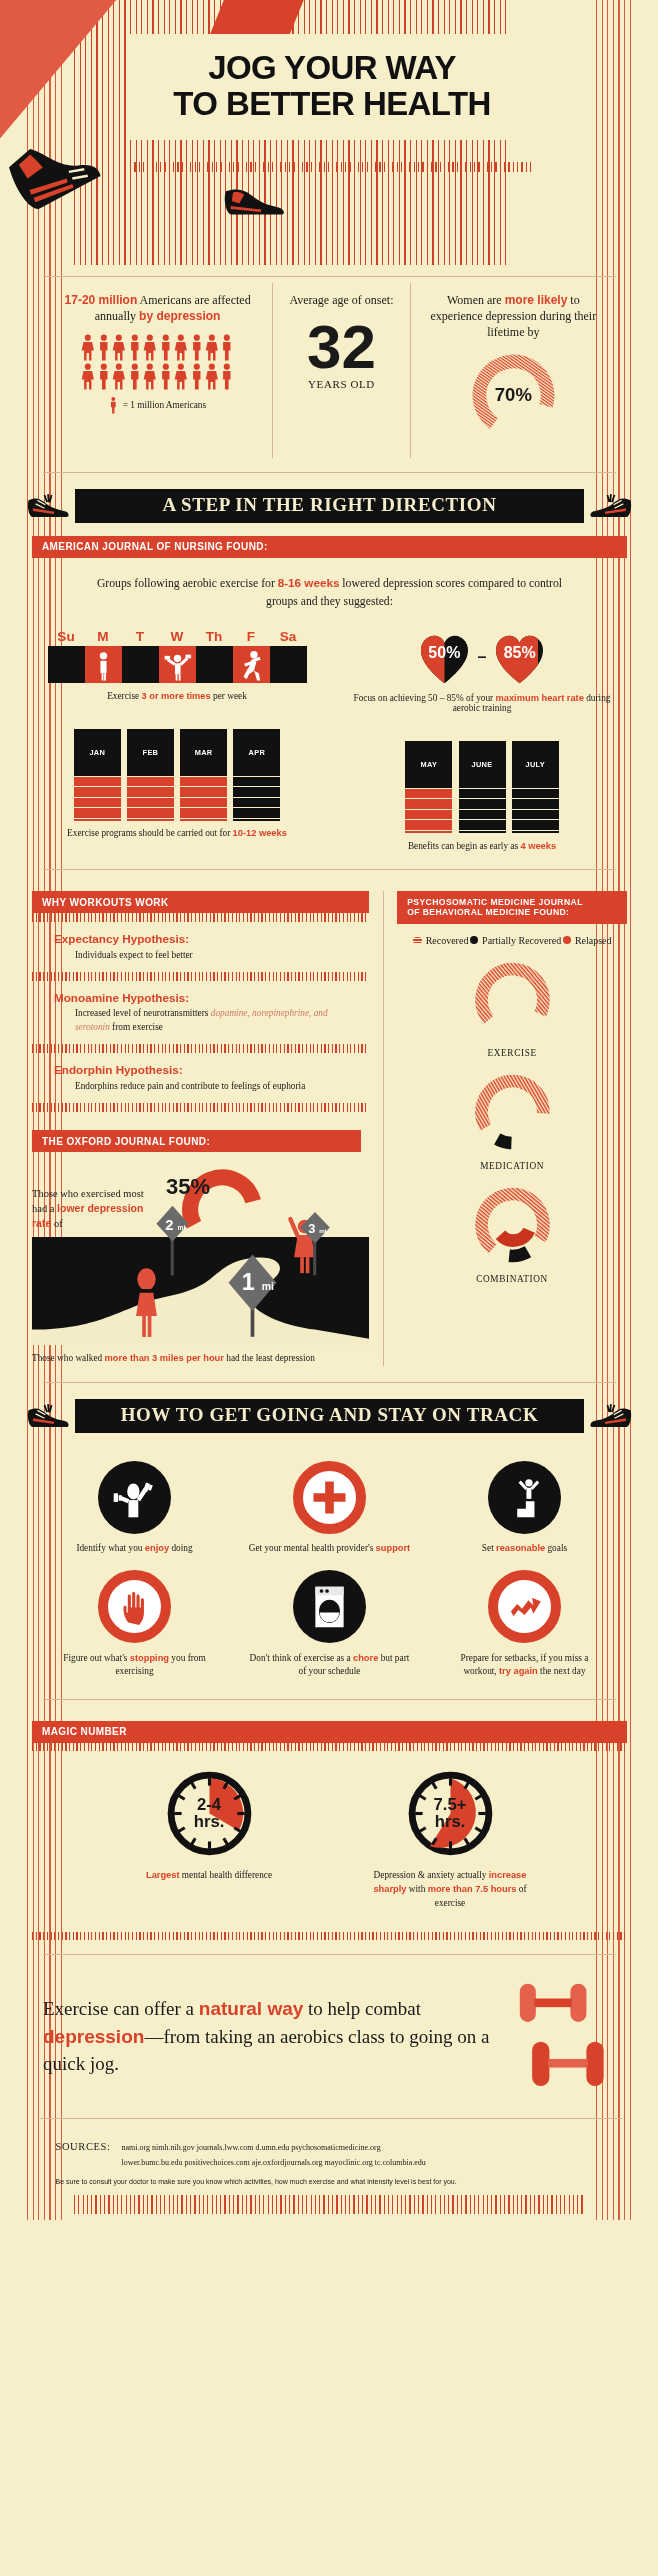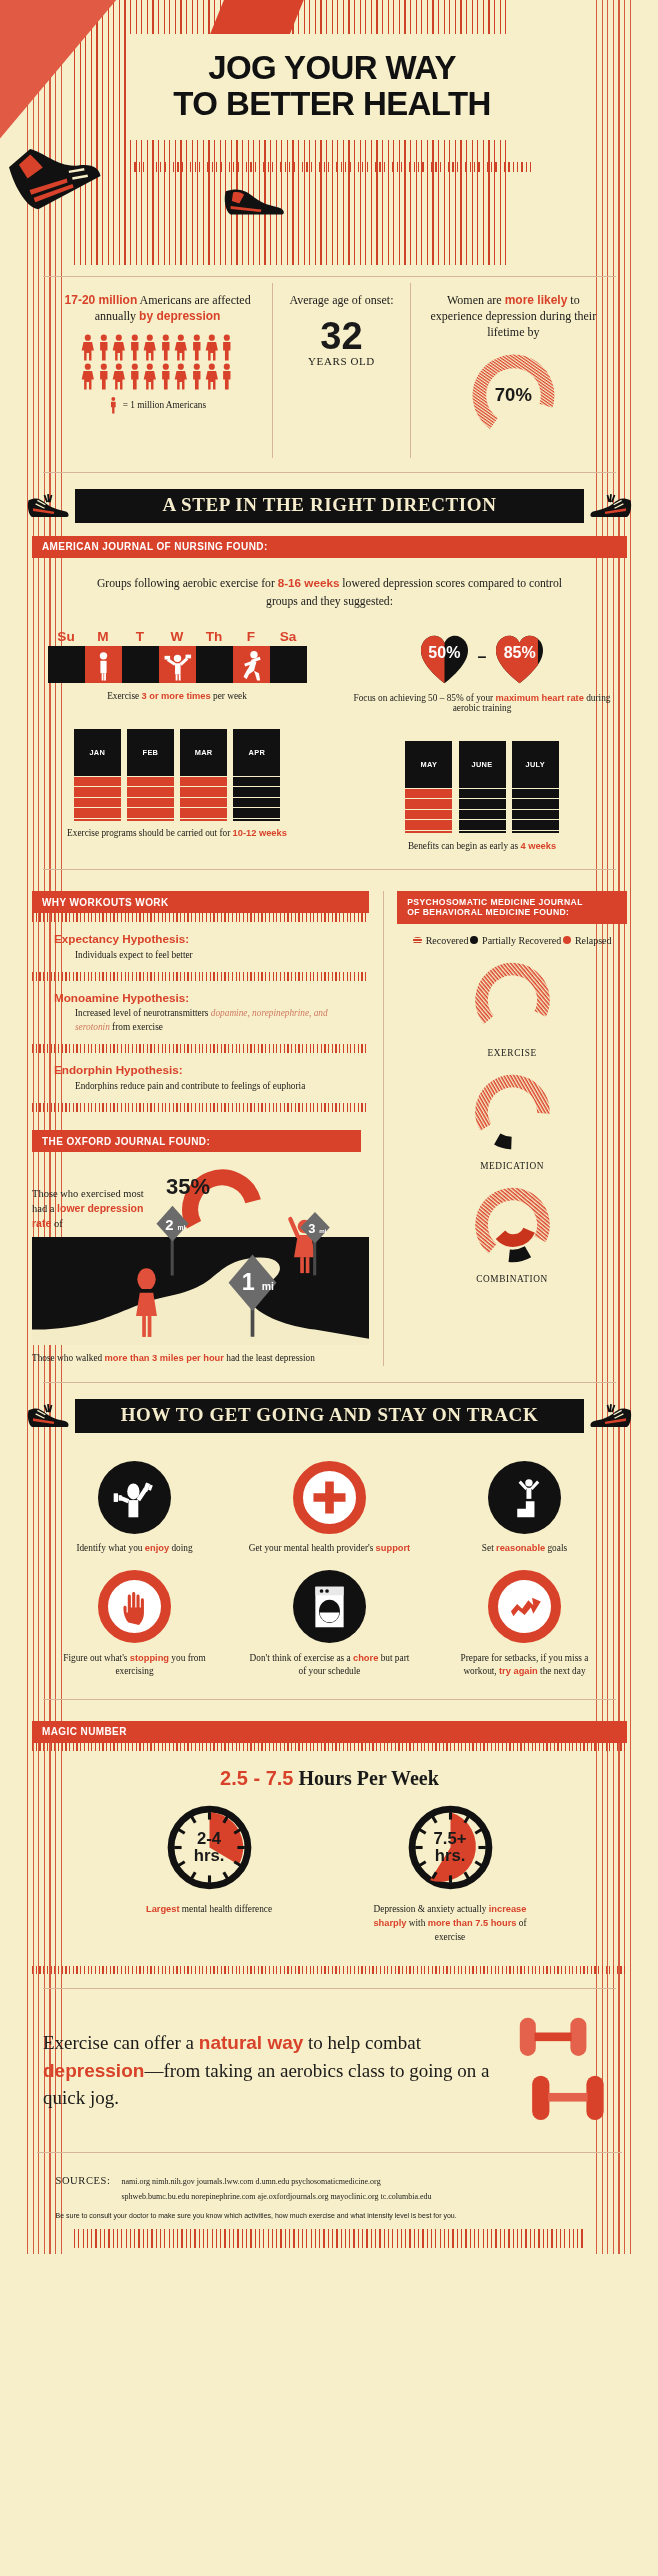--- a/index.html
+++ b/index.html
@@ -78,21 +78,21 @@
   }
   .statcol { padding: 8.6px 11px 16px 11px; }
   .statcol.c1 { width: 40%; }
   .statcol.c2 { width: 24%; border-left: 0.6px solid #d6b59a; text-align: center; }
   .statcol.c3 { width: 36%; border-left: 0.6px solid #d6b59a; text-align: center; }
   .stat-text { font-size: 12px; line-height: 1.35; text-align: center; }
   .red { color: #d9422a; }
   .red-b { color: #d9422a; font-family: "Liberation Sans", sans-serif; font-weight: bold; }
   .people { display: flex; flex-wrap: wrap; gap: 1.9px; justify-content: center; margin: 10px auto 5px; width: 160px; }
   .legend-people { display: flex; align-items: center; justify-content: center; gap: 5px; font-size: 9.3px; margin-top: 6.2px; }
-  .bignum { font-family: "Liberation Sans", sans-serif; font-weight: bold; font-size: 38px; line-height: .95; margin-top: 10px; text-align: center; }
+  .bignum { font-family: "Liberation Sans", sans-serif; font-weight: bold; font-size: 62px; line-height: .95; margin-top: 10px; text-align: center; }
   .yearsold { font-size: 11px; letter-spacing: 0.6px; margin-top: 1.2px; }
   .donut-wrap { position: relative; width: 93px; height: 93px; margin: 8.6px auto 0; }
   .donut-label {
     position: absolute; inset: 0; display: flex; align-items: center; justify-content: center;
     font-family: "Liberation Sans", sans-serif; font-weight: bold; font-size: 18.5px;
   }
 
   
   .divider { border-top: 0.6px solid #d6b59a; margin: 13.6px 43px 0; }
   .banner-wrap { display: flex; align-items: center; justify-content: center; gap: 3.7px; margin: 16px 25px 0; }
@@ -787,23 +787,20 @@
         <div class="tcap"><span>Prepare for setbacks, if you miss a workout, </span><span class="red-b">try again</span><span> the next day</span></div>
       </div>
     </div>
 
     <div class="divider" style="margin-top:16px"></div>
 
     <div class="magic-wrap">
       <div class="redbar" style="margin:0">MAGIC NUMBER</div>
       <div class="rule-stripes"></div>
       <div class="magic-body">
-        <div class="magic-title">
-          <span class="red-b">2.5 - 7.5</span><span> Hours Per Week</span>
-        </div>
         <div class="clocks">
           <div class="clockcol">
             <div class="clock">
               <svg width="93" height="93" viewBox="0 0 150 150">
                 <circle cx="75" cy="75" r="62" fill="#f7efc9" stroke="#111" stroke-width="11"></circle>
                 <path d="M75 75 L75 18 A57 57 0 0 1 122 103 Z" fill="#d9422a"></path>
                 <g stroke="#111" stroke-width="5">
                   <line x1="75" y1="18" x2="75" y2="30"></line>
                     <line x1="75" y1="120" x2="75" y2="132"></line>
                   <line x1="18" y1="75" x2="30" y2="75"></line>
@@ -883,21 +880,21 @@
         </svg>
       </div>
     </div>
 
     <div class="footer">
 
       <div class="sources">
         <div class="sl">SOURCES:</div>
         <div class="sv">
           <div>nami.org    nimh.nih.gov    journals.lww.com    d.umn.edu  psychosomaticmedicine.org</div>
-          <div>sphweb.bumc.bu.edu    norepinephrine.com    aje.oxfordjournals.org    mayoclinic.org    tc.columbia.edu</div>
+          <div>lower.bumc.bu.edu    positivechoices.com    aje.oxfordjournals.org    mayoclinic.org    tc.columbia.edu</div>
         </div>
       </div>
       <div class="disclaimer">Be sure to consult your doctor to make sure you know which activities, how much exercise and what intensity level is best for you.</div>
       <div class="bottom-stripes"></div>
     </div>
 
   </div>
 </div>
 
 

